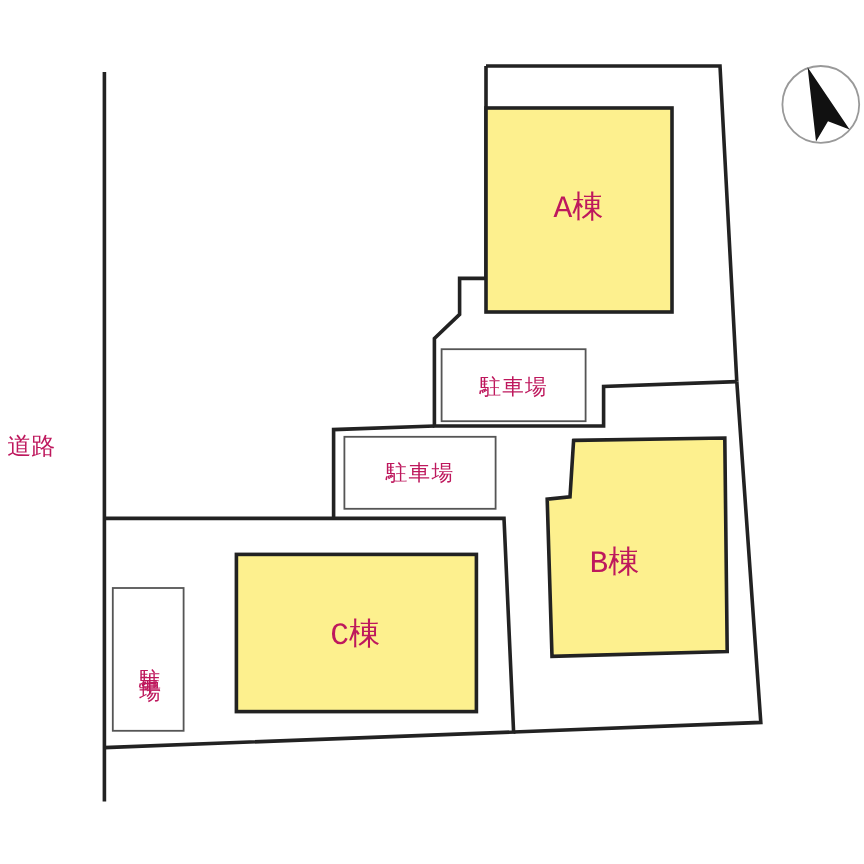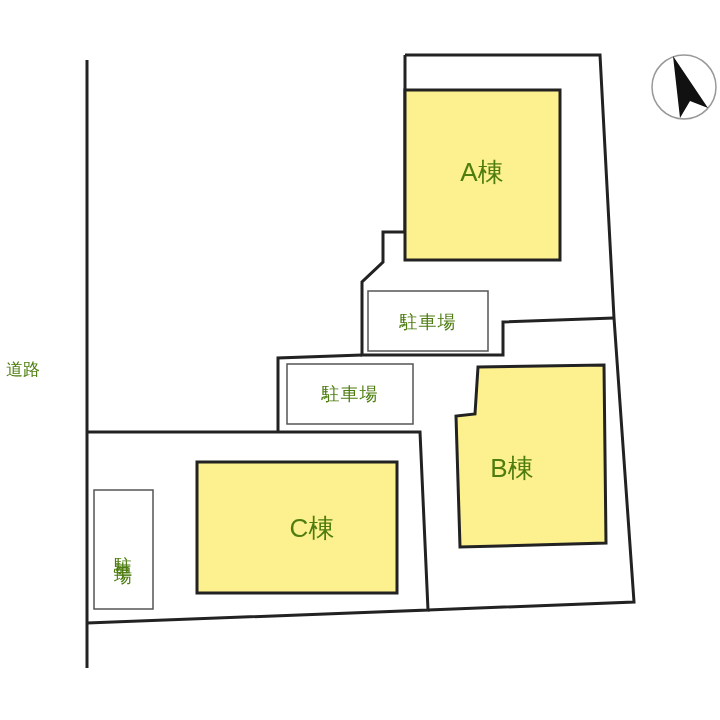--- a/index.html
+++ b/index.html
@@ -1,22 +1,22 @@
 <!DOCTYPE html>
 <html><head>
 <meta charset="utf-8">
 <style>
   html, body { margin: 0; padding: 0; background: #ffffff; }
   body { width: 720px; height: 720px; position: relative; overflow: hidden; font-family: "DejaVu Sans", sans-serif; }
   svg { position: absolute; left: 0; top: 0; }
-  .lbl { position: absolute; color: #4d7c0f; font-family: Liberation Sans, sans-serif; white-space: nowrap; }
+  .lbl { position: absolute; color: #be185d; font-family: Liberation Mono, monospace; white-space: nowrap; }
   .bld { font-size: 26px; transform: translate(-50%, -50%); }
   .pk { font-size: 18px; transform: translate(-50%, -50%); letter-spacing: 1px; }
   .pkv { font-size: 18px; writing-mode: vertical-rl; transform: translate(-50%, -50%); letter-spacing: 6px; }
-  .road { font-size: 17px; }
+  .road { font-size: 20px; }
 </style>
 </head>
 <body>
 
 <svg width="720" height="720" viewBox="0 0 720 720">
 
   <line x1="87" y1="60" x2="87" y2="668" stroke="#222" stroke-width="3"></line>
 
   <polyline points="405,55 600,55 614,318" fill="none" stroke="#222" stroke-width="3"></polyline>
   <polyline points="405,55 405,232 383,232 383,262 362,282 362,355 503,355 503,322 614,318" fill="none" stroke="#222" stroke-width="3"></polyline>
@@ -39,16 +39,16 @@
 
   <g>
     <circle cx="684" cy="87" r="32" fill="#fff" stroke="#999" stroke-width="1.5"></circle>
     <polygon points="673,56 708,108 690,101 680,118" fill="#111"></polygon>
   </g>
 </svg>
 
 <span class="lbl road" style="left:6px; top:358px;">道路</span>
 <span class="lbl bld" style="left:482px; top:172px;">A棟</span>
 <span class="lbl bld" style="left:512px; top:468px;">B棟</span>
-<span class="lbl bld" style="left:312px; top:528px;">C棟</span>
+<span class="lbl bld" style="left:296px; top:528px;">C棟</span>
 <span class="lbl pk" style="left:428px; top:322px;">駐車場</span>
 <span class="lbl pk" style="left:350px; top:394px;">駐車場</span>
 <span class="lbl pkv" style="left:123px; top:550px;">駐車場</span>
 
 </body></html>

